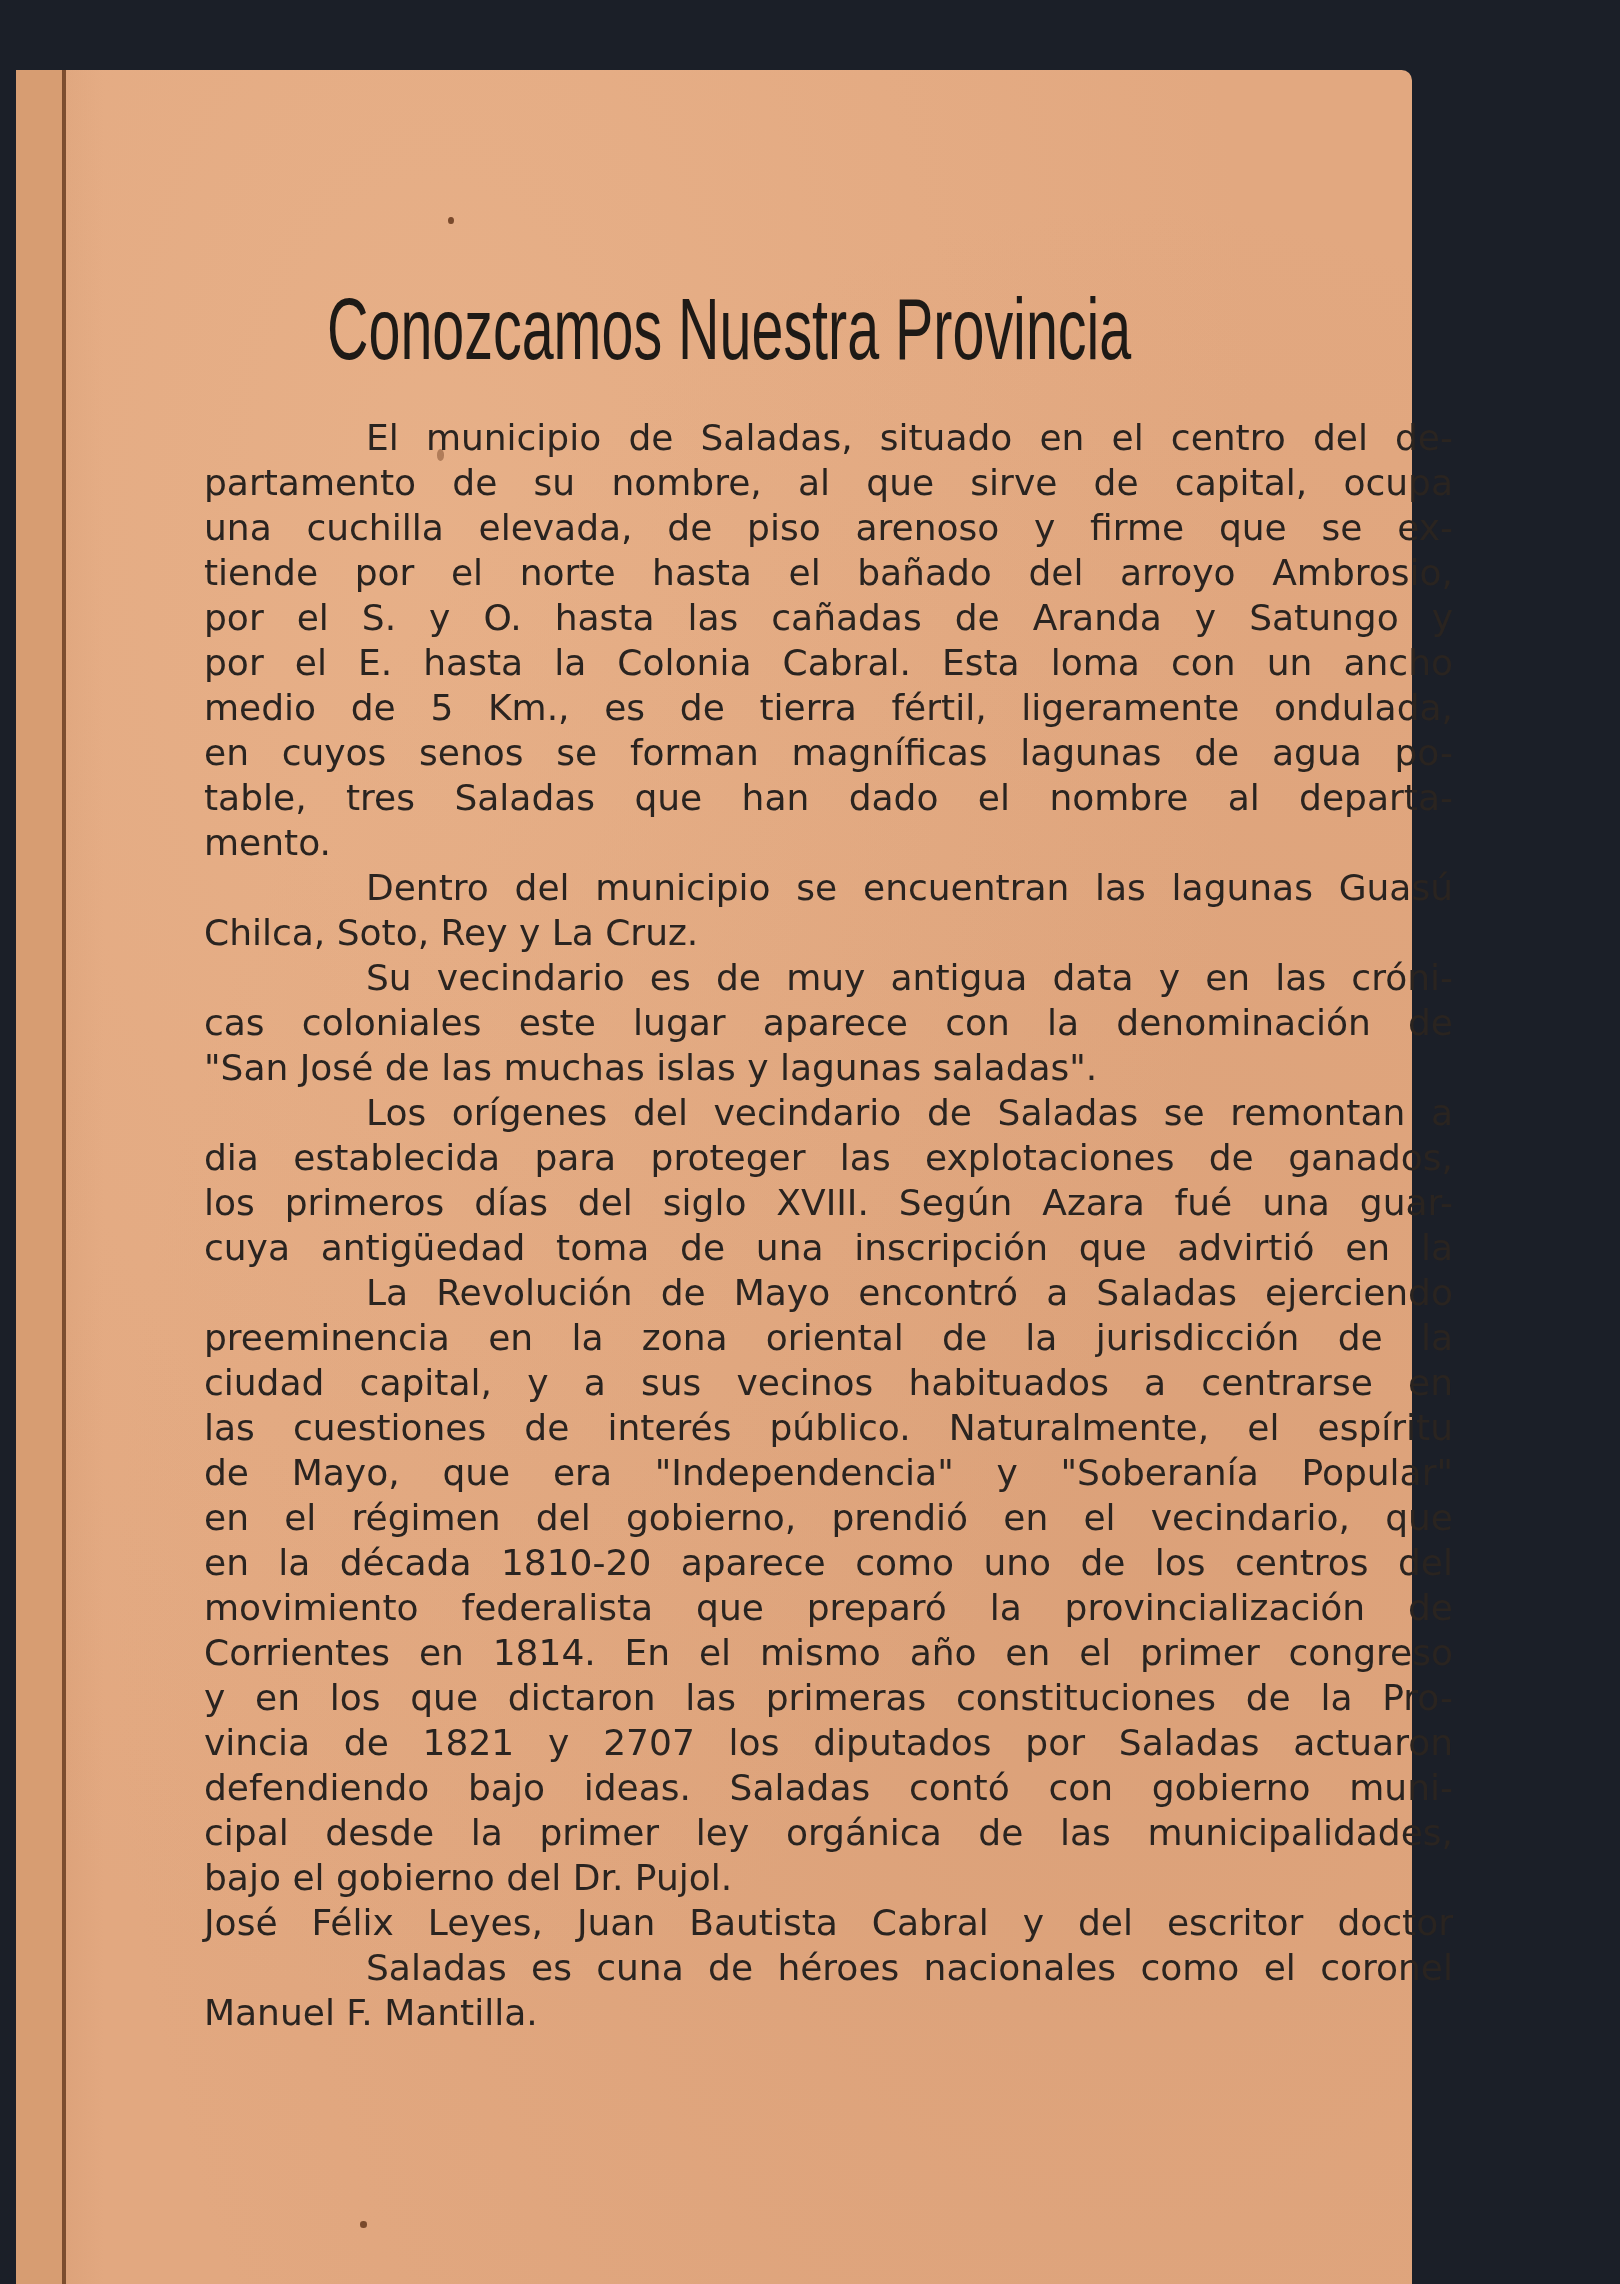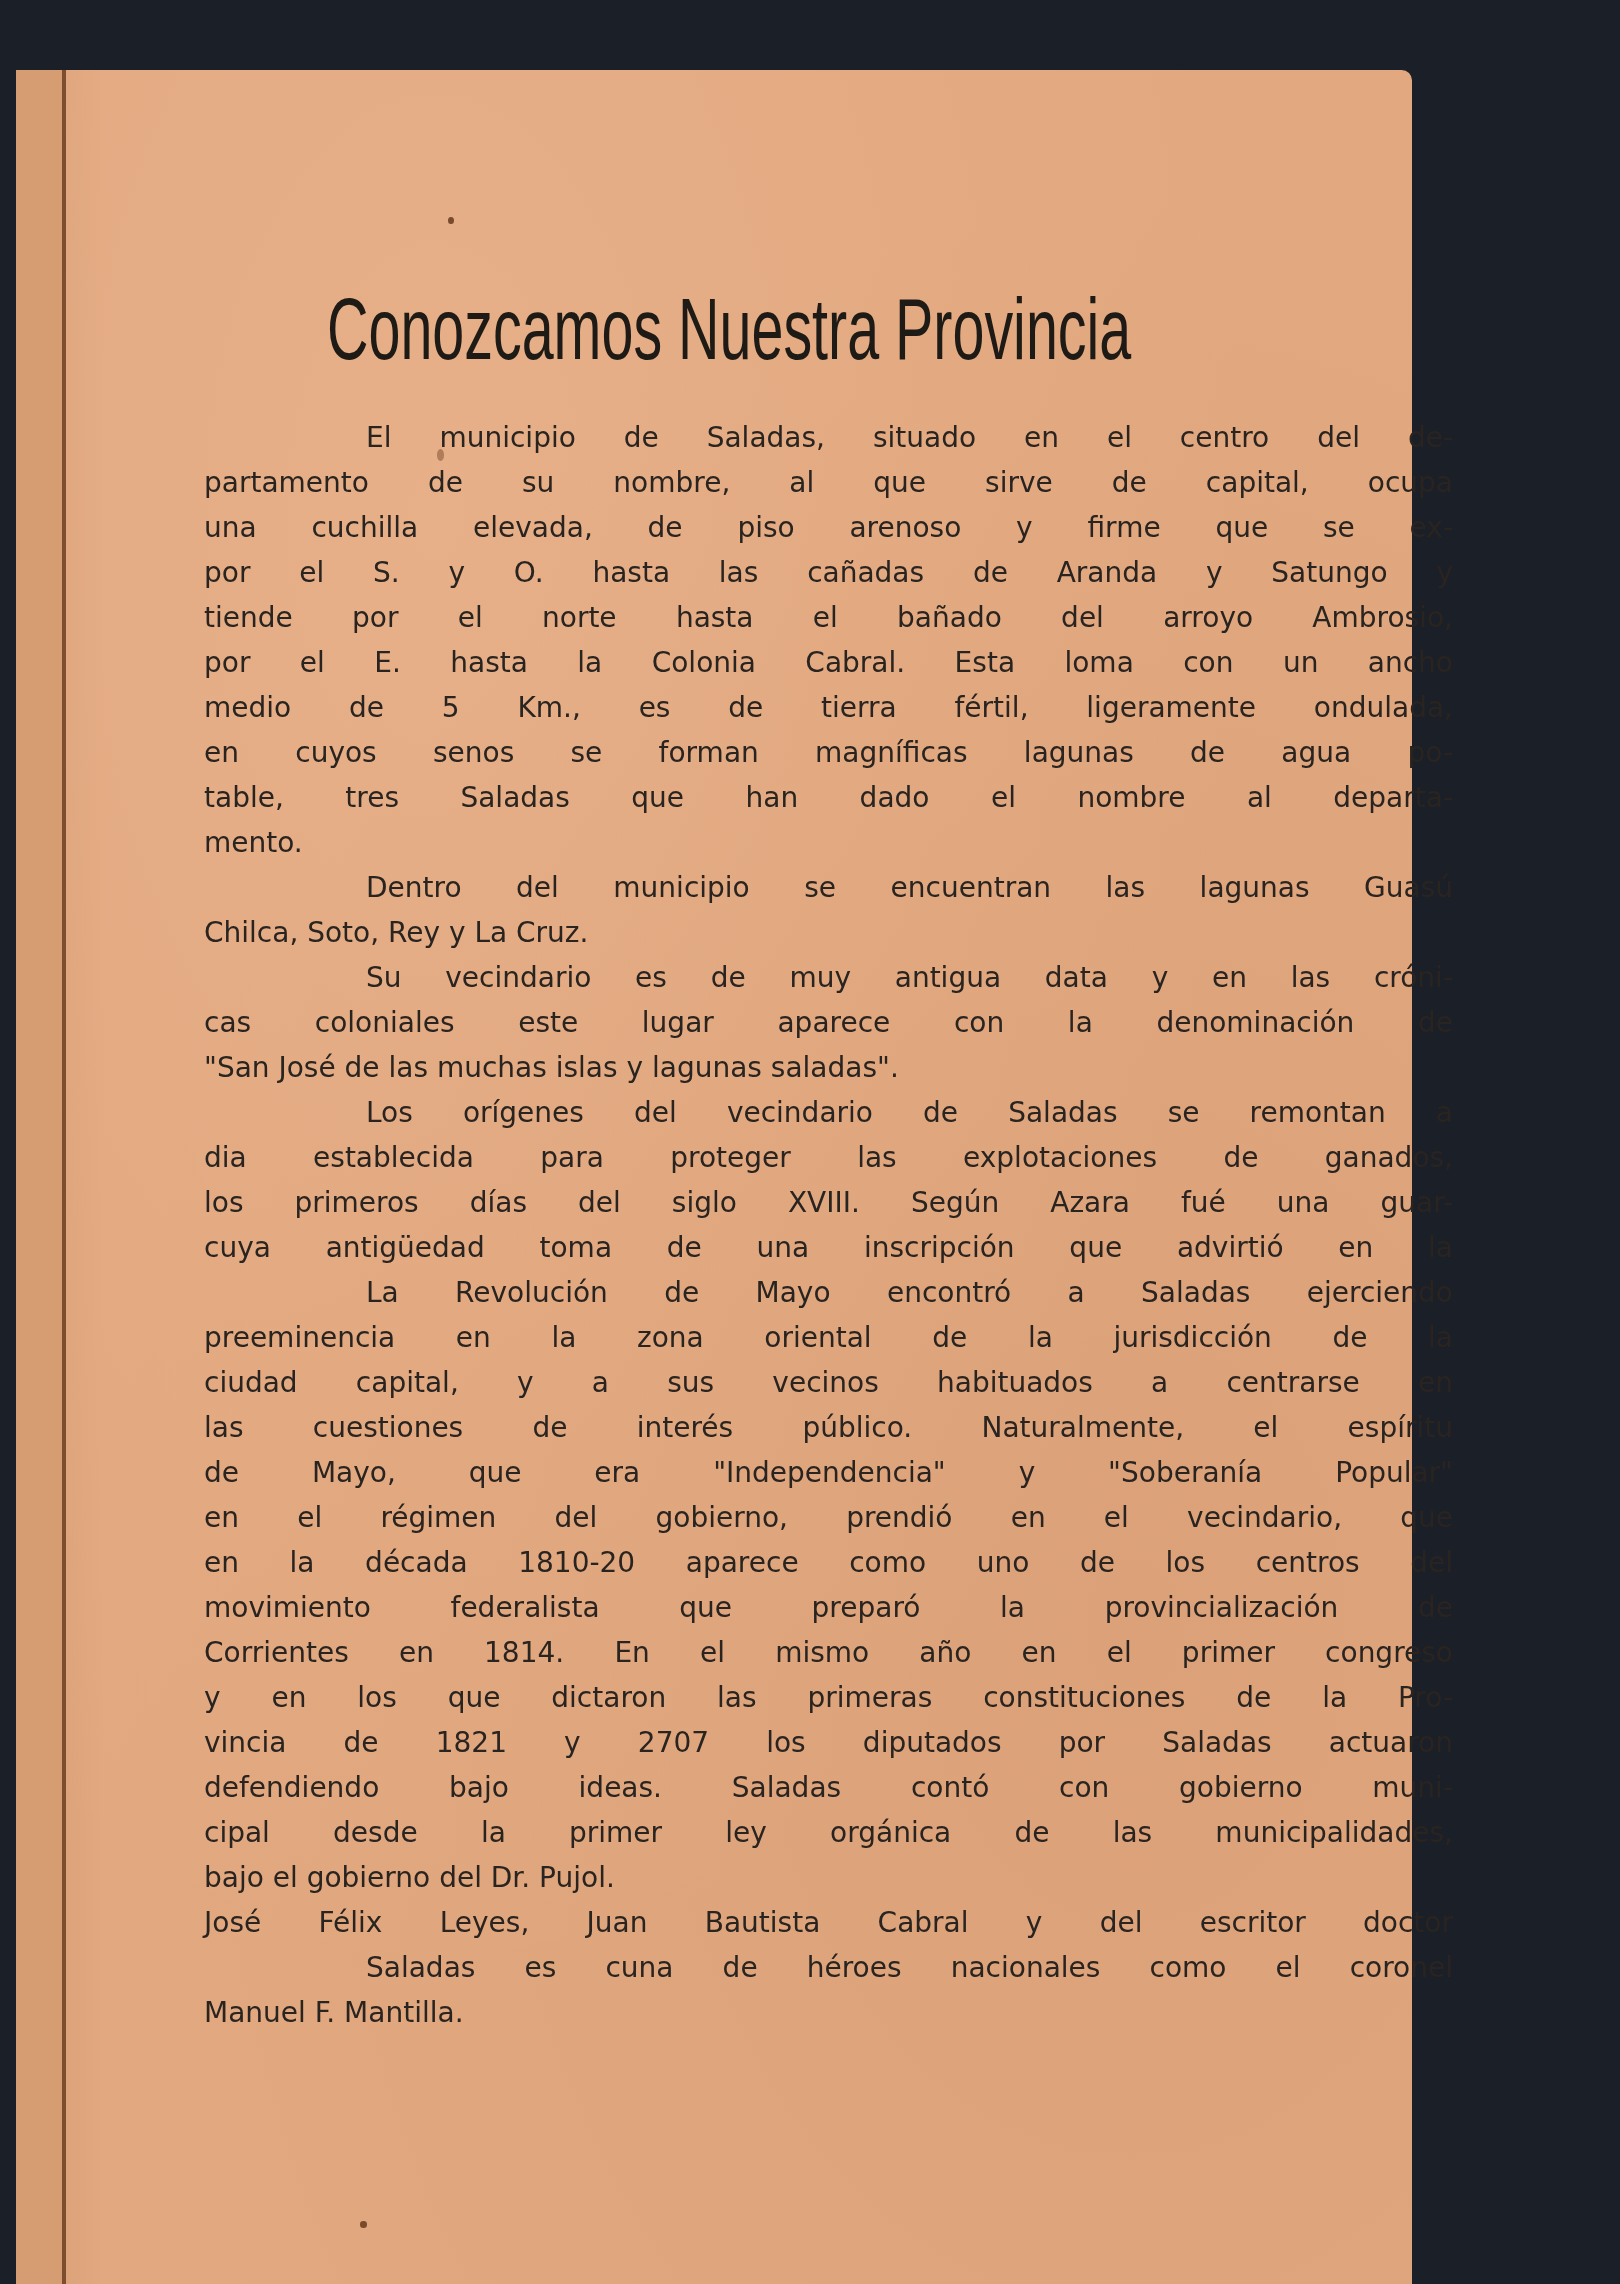--- a/index.html
+++ b/index.html
@@ -67,21 +67,21 @@
     transform-origin: left top;
     white-space: nowrap;
     width: 1695px;
   }
   .body-text {
     position: absolute;
     left: 220px;
     top: 345px;
     width: 1168px;
     font-family: "DejaVu Sans", sans-serif;
-    font-size: 28px;
+    font-size: 36px;
     line-height: 45px;
     color: #2a2420;
     text-align: justify;
     hyphens: manual;
   }
   .body-text p {
     margin: 0;
     text-indent: 81px;
   }
   .line {
@@ -107,22 +107,22 @@
   <div class="spine-line"></div>
 
   <div class="page">
     <h1 class="title">Conozcamos Nuestra Provincia</h1>
 
     <div class="body-text">
       <p>
           <span class="line">El municipio de Saladas, situado en el centro del de-</span>
           <span class="line" style="text-indent: -81px;">partamento de su nombre, al que sirve de capital, ocupa</span>
           <span class="line" style="text-indent: -81px;">una cuchilla elevada, de piso arenoso y firme que se ex-</span>
+          <span class="line" style="text-indent: -81px;">tiende por el norte hasta el bañado del arroyo Ambrosio,</span>
           <span class="line" style="text-indent: -81px;">por el S. y O. hasta las cañadas de Aranda y Satungo y</span>
-          <span class="line" style="text-indent: -81px;">tiende por el norte hasta el bañado del arroyo Ambrosio,</span>
           <span class="line" style="text-indent: -81px;">por el E. hasta la Colonia Cabral. Esta loma con un ancho</span>
           <span class="line" style="text-indent: -81px;">medio de 5 Km., es de tierra fértil, ligeramente ondulada,</span>
           <span class="line" style="text-indent: -81px;">en cuyos senos se forman magníficas lagunas de agua po-</span>
           <span class="line" style="text-indent: -81px;">table, tres Saladas que han dado el nombre al departa-</span>
           <span class="line last" style="text-indent: -81px;">mento.</span>
         </p>
       <p>
           <span class="line">Dentro del municipio se encuentran las lagunas Guasú</span>
           <span class="line last" style="text-indent: -81px;">Chilca, Soto, Rey y La Cruz.</span>
         </p>

